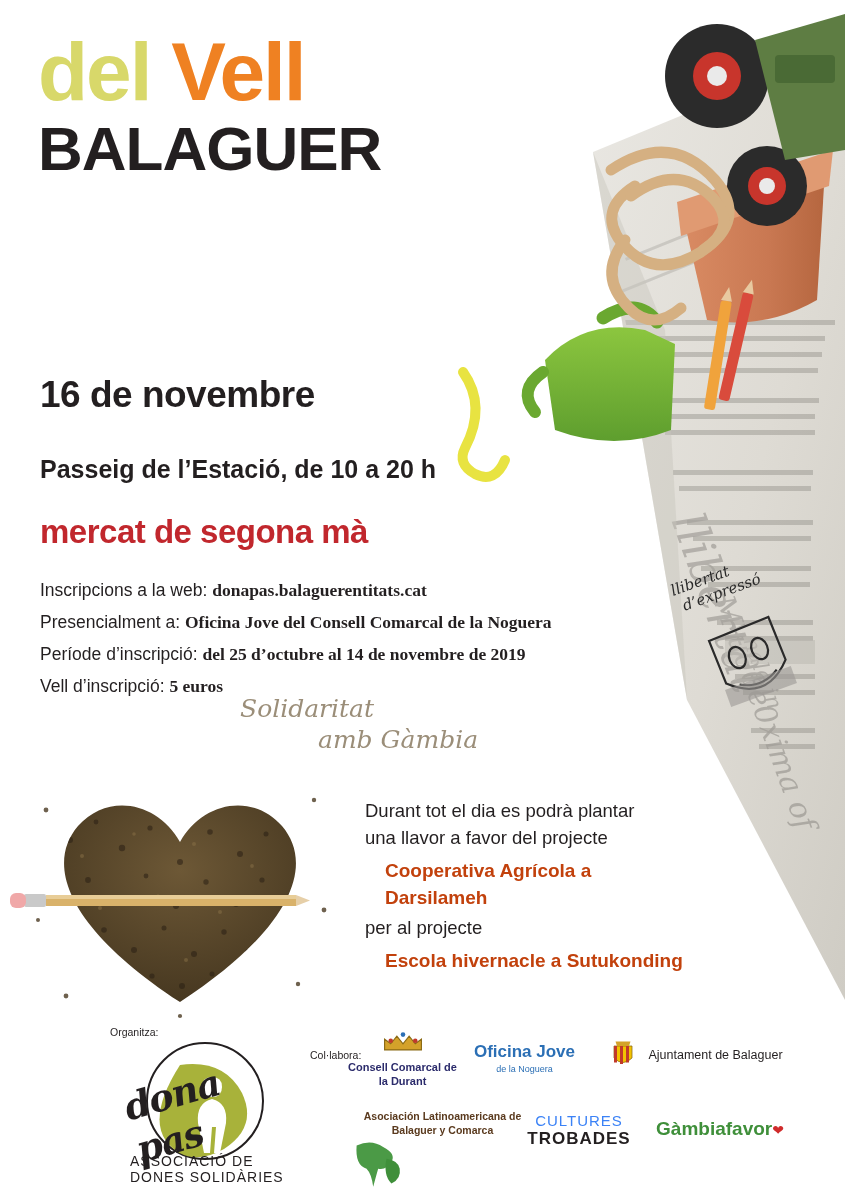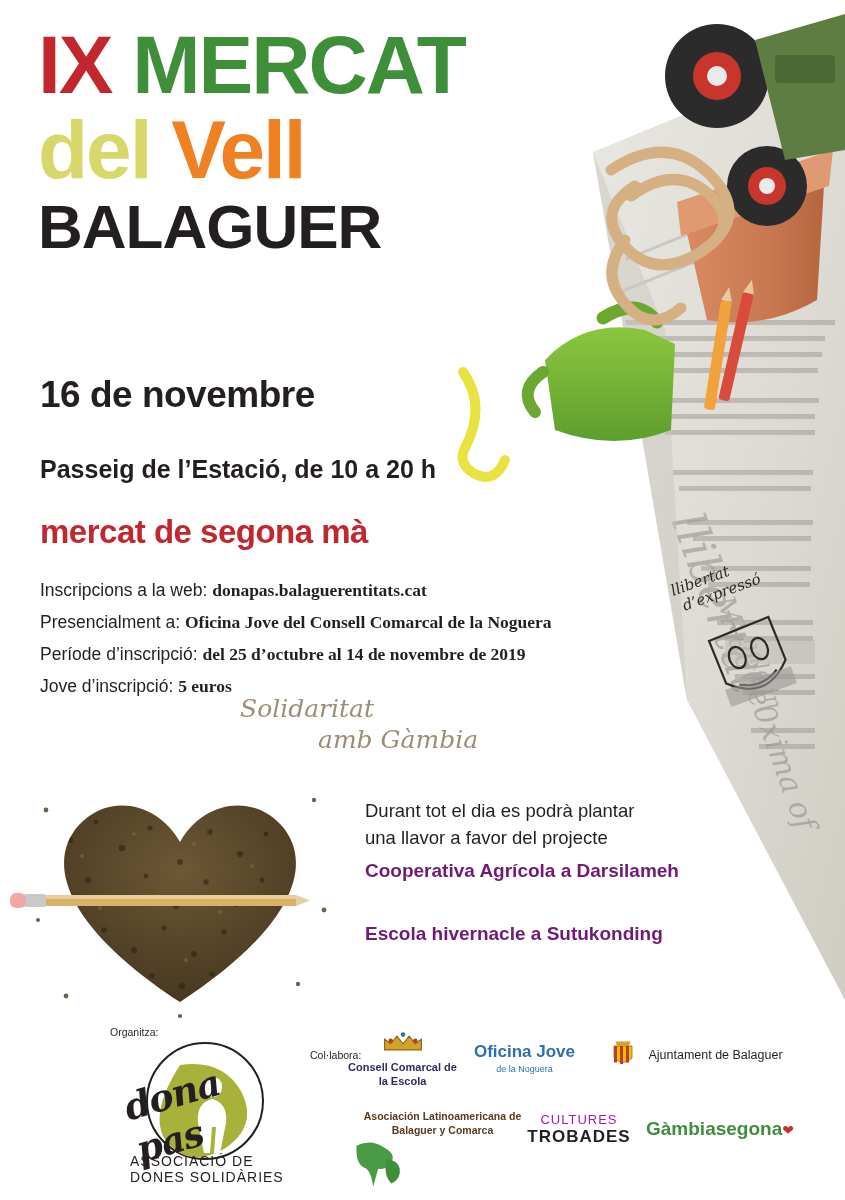--- a/index.html
+++ b/index.html
@@ -139,25 +139,26 @@
   .proj {
     position: absolute;
     left: 365px;
     font-size: 18.5px;
     line-height: 1.45;
     color: #231f20;
   }
   .proj.one { top: 798px; width: 330px; }
   .proj.two { top: 915px; width: 330px; }
   .proj .green {
-    color: #701a75;
+    color: #c2410c;
     font-weight: bold;
     font-size: 19px;
     display: block;
     margin-top: 5px;
+    margin-left: 20px;
   }
   .proj .plain { display: block; }
 
   
   .organiza-label {
     position: absolute;
     left: 110px;
     top: 1026px;
     font-size: 10.5px;
     color: #231f20;
@@ -230,21 +231,21 @@
   .logo-ala { left: 350px; top: 1110px; width: 185px; text-align: left;}
   .logo-ala .name {
     font-size: 10.5px;
     font-weight: bold;
     color: #5a3a1e;
     line-height: 1.3;
     display: inline-block;
     vertical-align: middle;
   }
   .logo-ct { left: 524px; top: 1112px; width: 110px; }
-  .logo-ct .ct1 { font-size: 13px; color: #a21caf; letter-spacing: 1px;}
+  .logo-ct .ct1 { font-size: 15px; color: #3b82f6; letter-spacing: 1px;}
   .logo-ct .ct2 { font-size: 17px; font-weight: bold; color: #231f20; letter-spacing: 1px;}
   .logo-pv { left: 645px; top: 1118px; width: 150px; }
   .logo-pv .pv {
     font-size: 19px;
     font-weight: bold;
     color: #3f8f3a;
   }
   .logo-pv .heart { color: #d02b2b; font-size: 14px; }
 </style>
 </head>
@@ -349,24 +350,20 @@
     <path d="M22 70 q20 12 40 0"></path>
   </g>
   <g transform="translate(248,596) rotate(-20)" fill="#2a2a2a" font-family="DejaVu Serif, serif" font-style="italic" font-size="15">
     <text x="0" y="0">llibertat</text>
     <text x="6" y="18">d’expressó</text>
   </g>
   <rect x="300" y="690" width="70" height="18" fill="#9b9894" opacity="0.6" transform="rotate(-20 300 690)"></rect>
 </svg>
 
 <div class="headline">
-  <div class="line1">
-    <span class="ix">IX</span>
-    <span class="mercat">MERCAT</span>
-  </div>
   <div class="line2">
     <span class="del">del</span>
     <span class="vell">Vell</span>
   </div>
   <div class="line3">BALAGUER</div>
 </div>
 
 <div class="date">16 de novembre</div>
 <div class="place">Passeig de l’Estació, de 10 a 20 h</div>
 <div class="subtitle">mercat de segona mà</div>
@@ -375,21 +372,21 @@
   <div class="row">
     <span class="lbl">Inscripcions a la web: </span><span class="val">donapas.balaguerentitats.cat</span>
   </div>
   <div class="row">
     <span class="lbl">Presencialment a: </span><span class="val">Oficina Jove del Consell Comarcal de la Noguera</span>
   </div>
   <div class="row">
     <span class="lbl">Període d’inscripció: </span><span class="val">del 25 d’octubre al 14 de novembre de 2019</span>
   </div>
   <div class="row">
-    <span class="lbl">Jove d’inscripció: </span><span class="val">5 euros</span>
+    <span class="lbl">Vell d’inscripció: </span><span class="val">5 euros</span>
   </div>
 </div>
 
 <div class="solidarity">
   <span class="l1">Solidaritat</span>
   <span class="l2">amb Gàmbia</span>
 </div>
 
 <svg class="heart-wrap" viewBox="0 0 300 250" aria-hidden="true">
   <defs>
@@ -461,20 +458,21 @@
   <rect x="0" y="13" width="16" height="15" rx="6" fill="#f0a8a8"></rect>
 </svg>
 
 <div class="proj one">
   <span class="plain">Durant tot el dia es podrà plantar</span>
   <span class="plain">una llavor a favor del projecte</span>
   <span class="green">Cooperativa Agrícola a Darsilameh</span>
 </div>
 
 <div class="proj two">
+  <span class="plain">per al projecte</span>
   <span class="green">Escola hivernacle a Sutukonding</span>
 </div>
 
 <div class="organiza-label">Organitza:</div>
 <div class="colabora-label">Col·labora:</div>
 
 <div class="donapas">
   <svg viewBox="0 0 170 145" width="170" height="145" aria-hidden="true">
     <circle cx="85" cy="66" r="58" fill="none" stroke="#231f20" stroke-width="2"></circle>
     <path d="M60 30 q44 -6 62 28 q16 34 -18 56 q-36 20 -58 -8 q-18 -26 14 -76 Z" fill="#a8b23a"></path>
@@ -486,21 +484,21 @@
 </div>
 
 <div class="logo logo-ccn">
   <svg viewBox="0 0 60 30" width="46" height="23" aria-hidden="true">
     <path d="M6 26 L6 12 L14 18 L22 8 L30 18 L38 8 L46 18 L54 12 L54 26 Z" fill="#d4a22a" stroke="#8a6a15" stroke-width="1.5"></path>
     <circle cx="14" cy="14" r="3" fill="#c0392b"></circle>
     <circle cx="30" cy="6" r="3" fill="#2b6fb5"></circle>
     <circle cx="46" cy="14" r="3" fill="#c0392b"></circle>
   </svg>
   <span class="name">Consell Comarcal
-de la Escola</span>
+de la Durant</span>
 </div>
 
 <div class="logo logo-oj">
   <div class="oj-top">
     <span>Oficina Jove</span>
   </div>
   <div class="oj-bottom">de la Noguera</div>
 </div>
 
 <div class="logo logo-aj">
@@ -522,14 +520,14 @@
     <path d="M44 26 q14 2 16 12 q2 12 -10 18 q-10 -10 -6 -30 Z" fill="#3f8f3a"></path>
   </svg>
 </div>
 
 <div class="logo logo-ct">
   <div class="ct1">CULTURES</div>
   <div class="ct2">TROBADES</div>
 </div>
 
 <div class="logo logo-pv">
-  <span class="pv">Gàmbia</span><span class="pv vitae">segona</span><span class="heart">❤</span>
+  <span class="pv">Gàmbia</span><span class="pv vitae">favor</span><span class="heart">❤</span>
 </div>
 
 </body></html>

